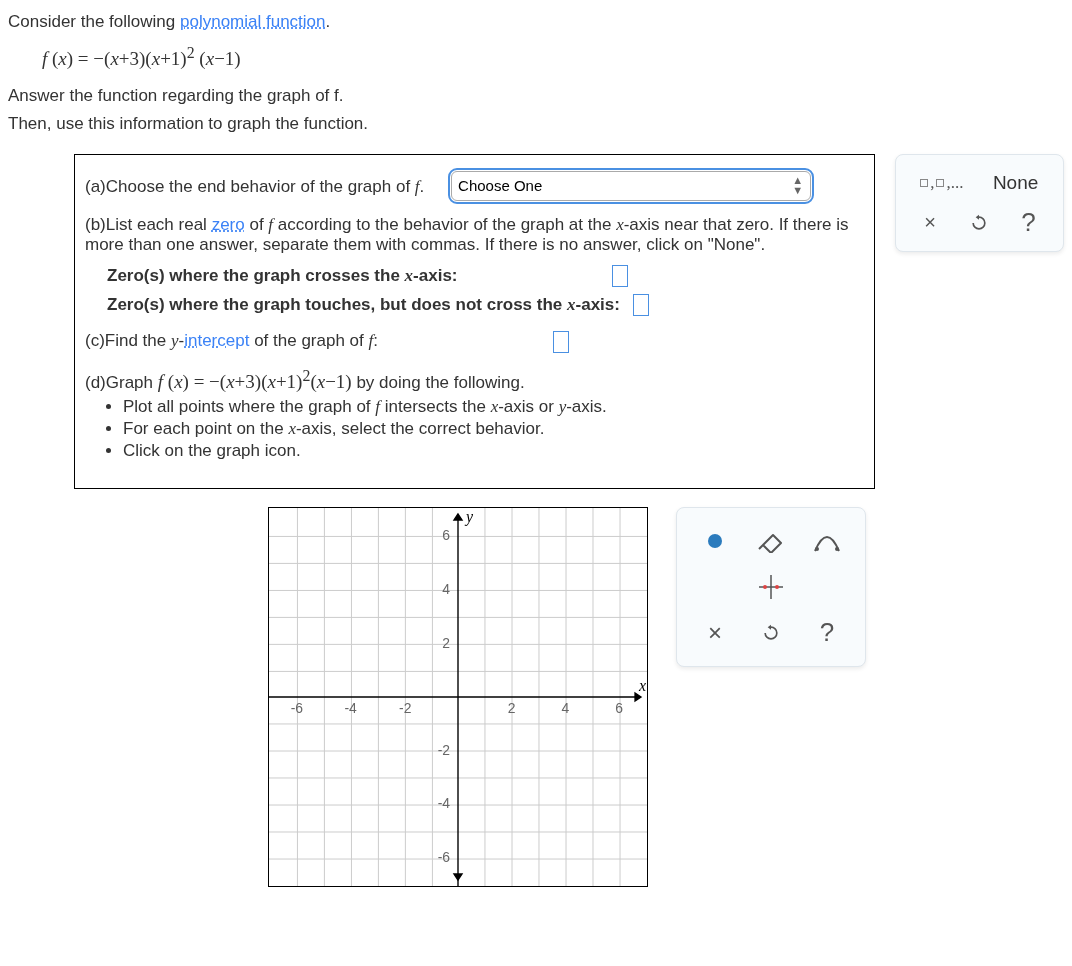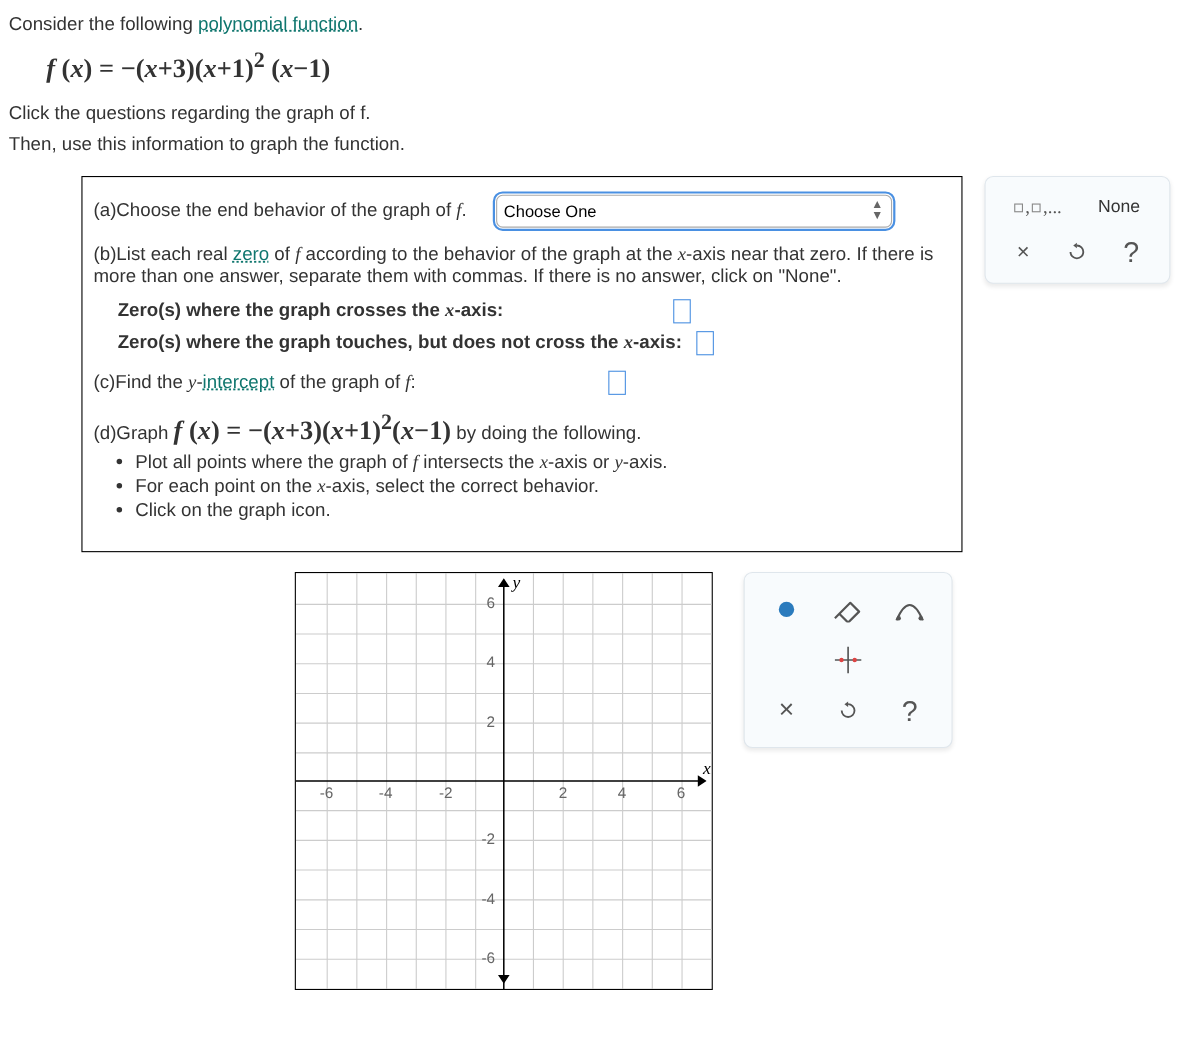--- a/index.html
+++ b/index.html
@@ -6,23 +6,23 @@
   body {
     font-family: Arial, Helvetica, sans-serif;
     font-size: 17px;
     color: #333;
     margin: 0;
     padding: 6px 8px;
     background: #fff;
   }
   .intro { margin-bottom: 18px; }
   .intro p { margin: 4px 0; line-height: 1.4; }
-  a.term { color: #0f766e; text-decoration: underline dotted; }
+  a.term { color: #3b82f6; text-decoration: underline dotted; }
   .math-i { font-family: 'Times New Roman', serif; font-style: italic; }
-  .math { font-family: 'Times New Roman', serif; font-size: 24px; font-weight: bold; }
+  .math { font-family: 'Times New Roman', serif; font-size: 19px; }
   .formula { margin: 10px 0 14px 34px; }
 
   .main-row { display: flex; align-items: flex-start; gap: 20px; }
   .question-box {
     border: 1px solid #000;
     padding: 6px 10px 10px 10px;
     margin-left: 66px;
     width: 856px;
   }
   .qpart { margin: 4px 0 14px 0; }
@@ -129,21 +129,21 @@
 </head>
 <body>
 
 <div class="intro">
   <p>
     <span>Consider the following </span><a href="#" class="term">polynomial function</a><span>.</span>
   </p>
   <div class="formula math">
     <span class="math-i">f</span> (<span class="math-i">x</span>) = −(<span class="math-i">x</span>+3)(<span class="math-i">x</span>+1)<sup>2</sup> (<span class="math-i">x</span>−1)
   </div>
-  <p>Click the questions regarding the graph of f.</p>
+  <p>Answer the function regarding the graph of f.</p>
   <p>Then, use this information to graph the function.</p>
 </div>
 
 <div class="main-row">
   <div class="question-box">
 
     <div class="qpart">
       <span class="label">(a)</span><span>Choose the end behavior of the graph of <span class="math-i">f</span>.</span>
       <div class="select-wrap">
         <select class="choose">
@@ -178,21 +178,21 @@
         <li>Plot all points where the graph of <span class="math-i">f</span> intersects the <span class="math-i">x</span>-axis or <span class="math-i">y</span>-axis.</li>
         <li>For each point on the <span class="math-i">x</span>-axis, select the correct behavior.</li>
         <li>Click on the graph icon.</li>
       </ul>
     </div>
   </div>
 
   <div class="palette">
     <div class="prow">
       <span class="input-hint"><span class="tiny-box"></span>,<span class="tiny-box"></span>,...</span>
-      <span style="font-size:16px;color:#333;">None</span>
+      <span style="font-size:19px;color:#333;">None</span>
     </div>
     <div class="prow">
       <span class="btn">×</span>
       <span class="btn">
         <svg width="20" height="20" viewBox="0 0 24 24">
             <path d="M12 5 A7 7 0 1 1 5 12" fill="none" stroke="#555" stroke-width="2"></path>
             <path d="M12 2 L12 8 L8 5 Z" fill="#555"></path>
           </svg>
       </span>
       <span class="btn" style="font-size:26px;">?</span>

